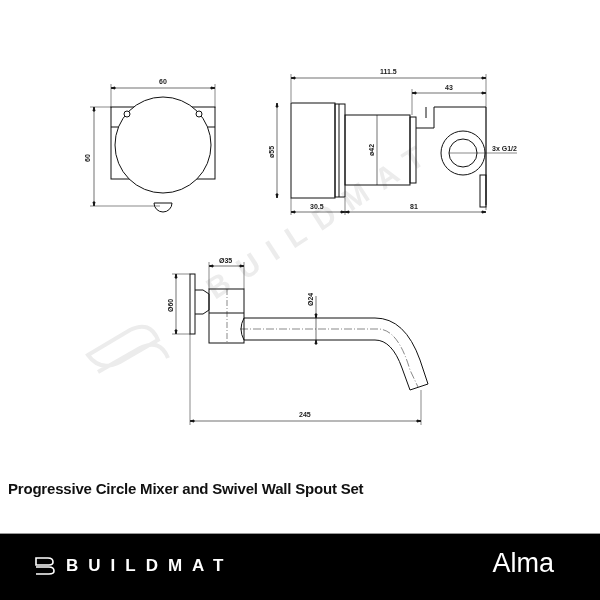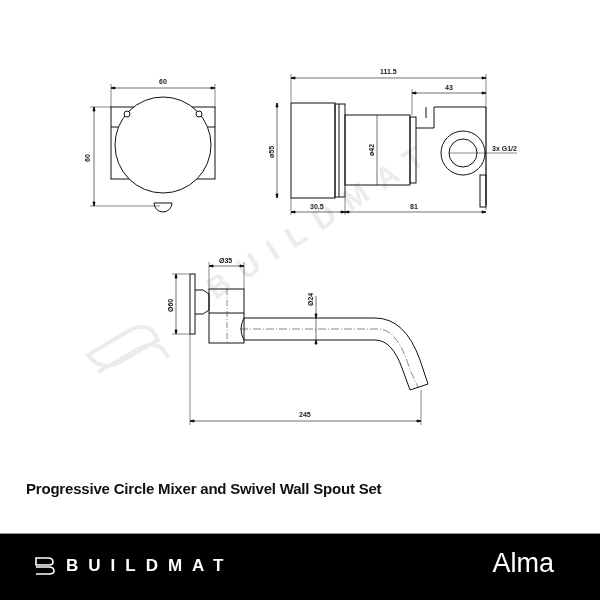--- a/index.html
+++ b/index.html
@@ -1,20 +1,20 @@
 <!DOCTYPE html>
 <html><head>
 <meta charset="utf-8">
 <style>
   html, body { margin:0; padding:0; background:#fff; }
   body { width:600px; height:600px; position:relative; overflow:hidden; font-family:"Liberation Sans", sans-serif; }
   #drawing { position:absolute; left:0; top:0; width:600px; height:470px; }
   .dim { font-family:"Liberation Sans", sans-serif; font-size:7px; font-weight:bold; fill:#222; }
   .wm { font-family:"Liberation Sans", sans-serif; font-size:30px; font-weight:bold; fill:#ececec; letter-spacing:14px; }
-  #title { position:absolute; left:26px; top:480px; font-family:"Liberation Sans", sans-serif; font-size:15px; font-weight:bold; color:#111; letter-spacing:-0.2px; }
+  #title { position:absolute; left:8px; top:480px; font-family:"Liberation Sans", sans-serif; font-size:15px; font-weight:bold; color:#111; letter-spacing:-0.2px; }
   #footer { position:absolute; left:0; top:533px; width:600px; height:67px; background:#000; border-top:1px solid #999; }
   #brand { position:absolute; left:34px; top:22px; display:flex; align-items:center; }
   #brand-text { color:#fff; font-family:"Liberation Sans", sans-serif; font-weight:bold; font-size:17px; letter-spacing:10px; margin-left:10px; }
   #product { position:absolute; right:46px; top:14px; color:#fff; font-family:"Liberation Sans", sans-serif; font-size:27px; }
 </style>
 </head>
 <body>
 
 <svg id="drawing" viewBox="0 0 600 470" xmlns="http://www.w3.org/2000/svg">
 

